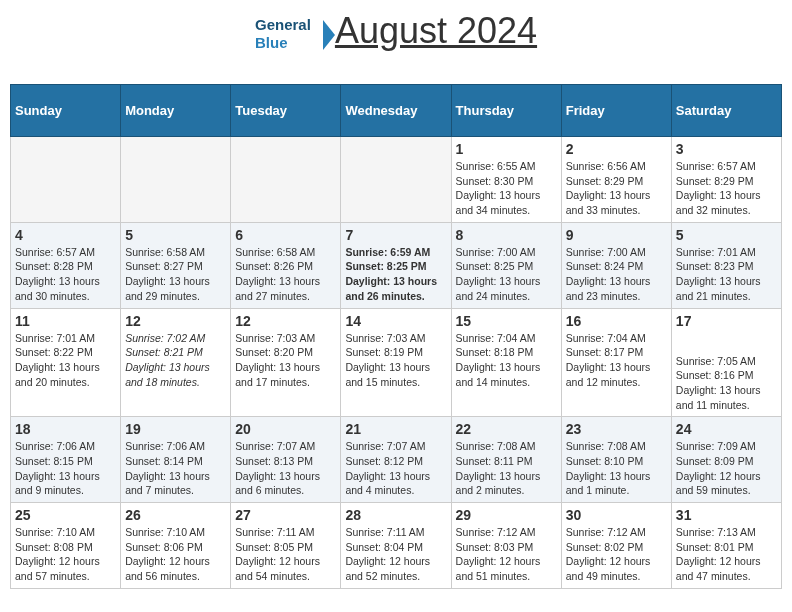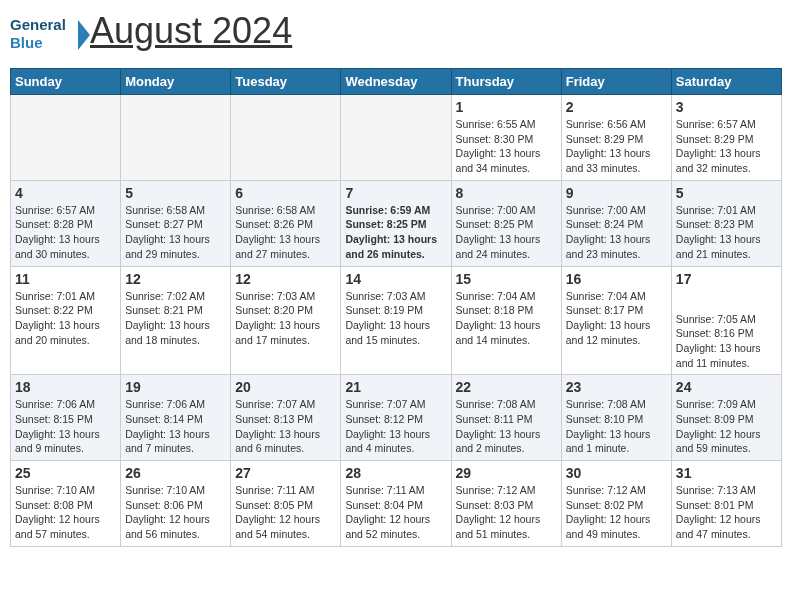--- a/index.html
+++ b/index.html
@@ -5,23 +5,23 @@
     * { box-sizing: border-box; margin: 0; padding: 0; }
     body {
       font-family: Arial, sans-serif;
       background: #fff;
       width: 792px;
       min-height: 612px;
       padding: 10px;
     }
     .header-section {
       display: flex;
-      justify-content: flex-start;
+      justify-content: center;
       align-items: flex-start;
-      margin-bottom: 8px;
+      margin-bottom: 24px;
     }
     .logo {
       display: flex;
       align-items: center;
       gap: 4px;
     }
     .title-section {
       text-align: right;
     }
     .main-title {
@@ -35,21 +35,21 @@
       color: #555;
     }
     .calendar {
       width: 100%;
       border-collapse: collapse;
       font-size: 11px;
     }
     .calendar th {
       background-color: #2471a3;
       color: white;
-      padding: 5px 4px;
+      padding: 18px 4px;
       text-align: left;
       font-size: 13px;
       font-weight: bold;
       border: 1px solid #1a5276;
     }
     .calendar td {
       border: 1px solid #ccc;
       vertical-align: top;
       padding: 4px;
       width: calc(100% / 7);
@@ -191,21 +191,21 @@
       <tr class="week-row">
         <td>
           <span class="day-number">11</span>
           <div class="day-info" style="white-space: pre-line;">Sunrise: 7:01 AM
 Sunset: 8:22 PM
 Daylight: 13 hours
 and 20 minutes.</div>
         </td>
         <td>
           <span class="day-number">12</span>
-          <div class="day-info" style="white-space: pre-line;">Sunrise: 7:02 AM
+          <div class="day-info" style="white-space: pre-line; font-style: italic;">Sunrise: 7:02 AM
 Sunset: 8:21 PM
 Daylight: 13 hours
 and 18 minutes.</div>
         </td>
         <td>
           <span class="day-number">12</span>
           <div class="day-info" style="white-space: pre-line;">Sunrise: 7:03 AM
 Sunset: 8:20 PM
 Daylight: 13 hours
 and 17 minutes.</div>

